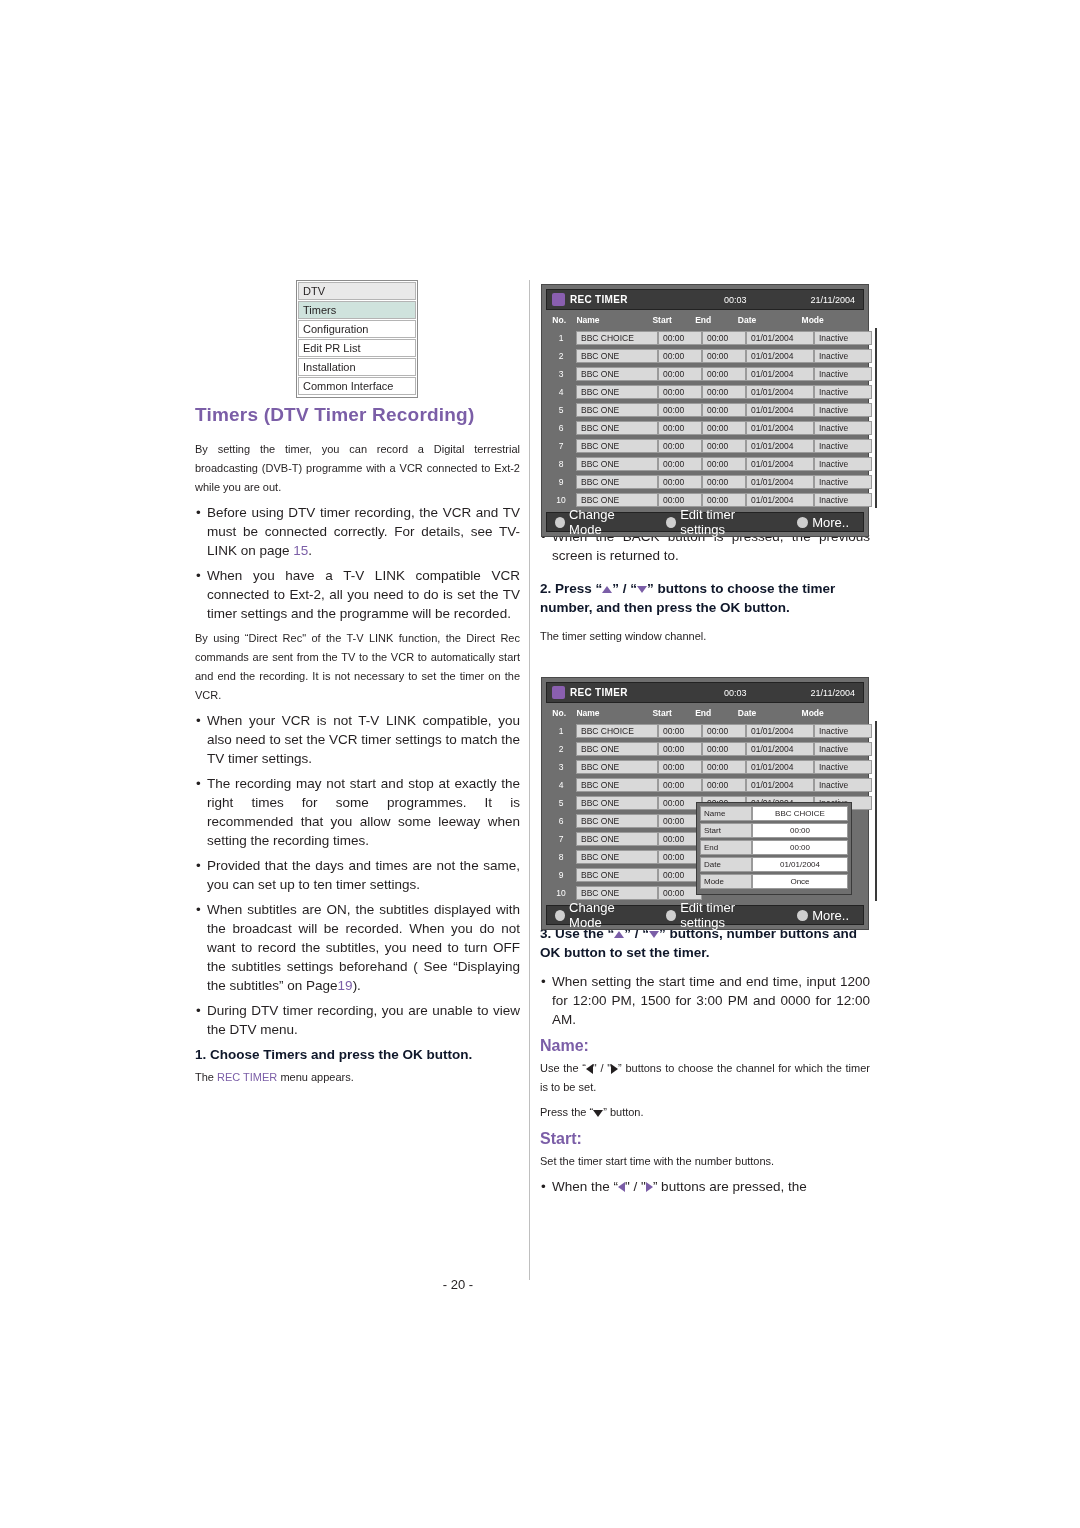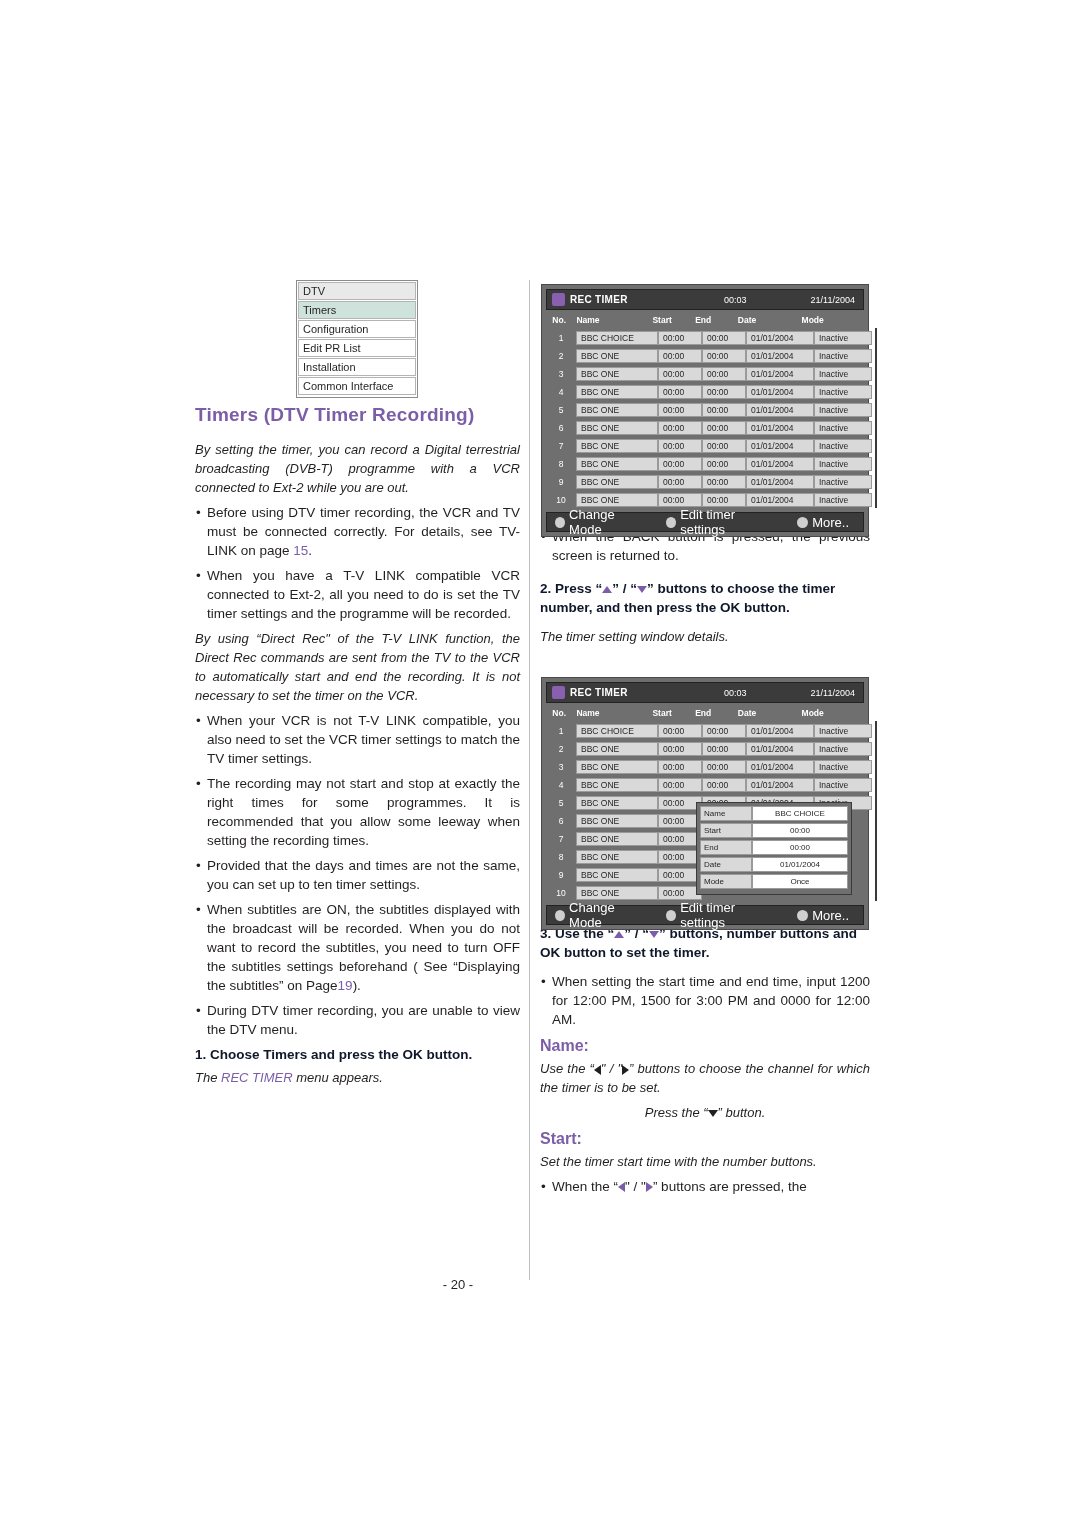--- a/index.html
+++ b/index.html
@@ -31,21 +31,21 @@
 
   
   .h-title {
     position:absolute; left:195px; top:392px;
     font-size:19px; font-weight:bold; color:#7b5ea7;
     letter-spacing:0.2px;
   }
   .col-left { position:absolute; left:195px; top:428px; width:325px; }
   .col-right { position:absolute; left:540px; top:515px; width:330px; }
 
-  p.para { margin:0 0 6px 0; font-size:13px; line-height:19px; text-align:justify;font-style:italic; }
+  p.para { margin:0 0 6px 0; font-size:11px; line-height:19px; text-align:justify; }
   .bullet { position:relative; padding-left:12px; margin:0 0 6px 0; font-size:13.5px; line-height:19px; text-align:justify; }
   .bullet:before { content:"\2022"; position:absolute; left:1px; top:0; }
   .bold-purple { color:#0f172a; font-weight:bold; font-size:13.5px; line-height:19px; margin:0 0 4px 0; }
   .purple { color:#7b5ea7; }
   .small-link { color:#7b5ea7; }
   .label-purple { color:#7b5ea7; font-weight:bold; font-size:16px; margin:8px 0 4px 0; }
 
   .arrow-up, .arrow-dn, .arrow-lt, .arrow-rt {
     display:inline-block; width:0; height:0; vertical-align:middle;
   }
@@ -163,33 +163,33 @@
     <div class="bold-purple">1. Choose Timers and press the OK button.</div>
     <p class="para"><span>The </span><span class="purple">REC TIMER</span><span> menu appears.</span></p>
   </div>
 
   <div class="col-right">
     <div class="bullet">When the BACK button is pressed, the previous screen is returned to.</div>
 
     <div class="bold-purple" style="margin-top:14px;">
       <span>2. Press “</span><span class="arrow-up arr-p"></span><span>” / “</span><span class="arrow-dn arr-p"></span><span>”  buttons to choose the timer number, and then press the OK button.</span>
     </div>
-    <p class="para" style="margin-top:10px;">The timer setting window details.</p>
+    <p class="para" style="margin-top:10px;">The timer setting window channel.</p>
   </div>
 
   <div style="position:absolute; left:540px; top:912px; width:330px;">
     <div class="bold-purple">
       <span>3. Use the “</span><span class="arrow-up arr-p"></span><span>” / “</span><span class="arrow-dn arr-p"></span><span>”  buttons, number buttons and OK button to set the timer.</span>
     </div>
 
     <div class="bullet" style="margin-top:10px;">When setting the start time and end time, input 1200 for 12:00 PM, 1500 for 3:00 PM and 0000 for 12:00 AM.</div>
 
     <div class="label-purple">Name:</div>
     <p class="para"><span>Use  the  “</span><span class="arrow-lt"></span><span>" / "</span><span class="arrow-rt"></span><span>”  buttons  to  choose  the channel for which the timer is to be set.</span></p>
-    <p class="para" style="text-align:center;"><span>Press the “</span><span class="arrow-dn"></span><span>” button.</span></p>
+    <p class="para" style=""><span>Press the “</span><span class="arrow-dn"></span><span>” button.</span></p>
 
     <div class="label-purple">Start:</div>
     <p class="para">Set the timer start time with the number buttons.</p>
 
     <div class="bullet"><span>When the “</span><span class="arrow-lt arr-p"></span><span>" / "</span><span class="arrow-rt arr-p"></span><span>” buttons are pressed, the</span></div>
   </div>
 
   <div class="osd" id="osd1" style="left:541px; top:272px; width:318px;">
     <div class="osd-bar">
       <span class="ic"></span>

